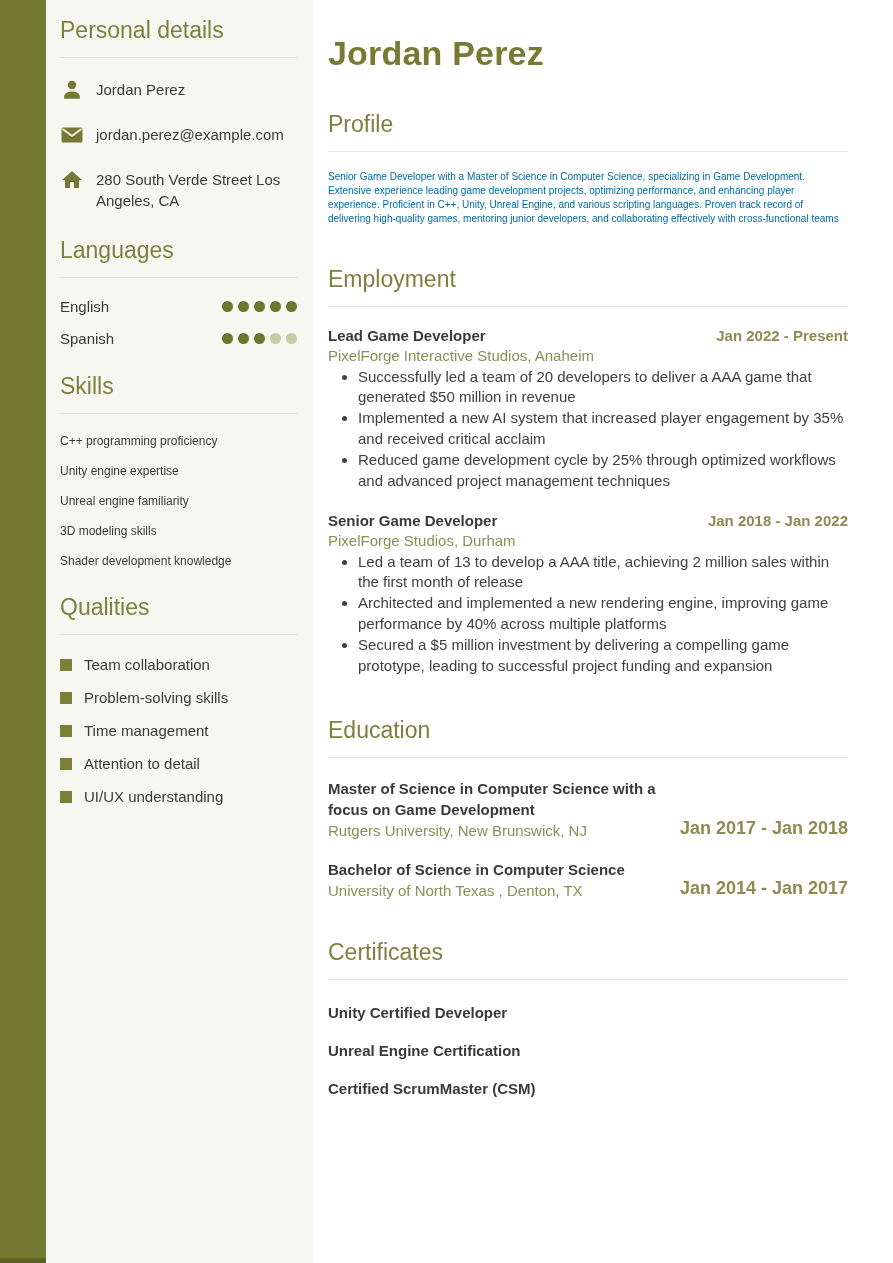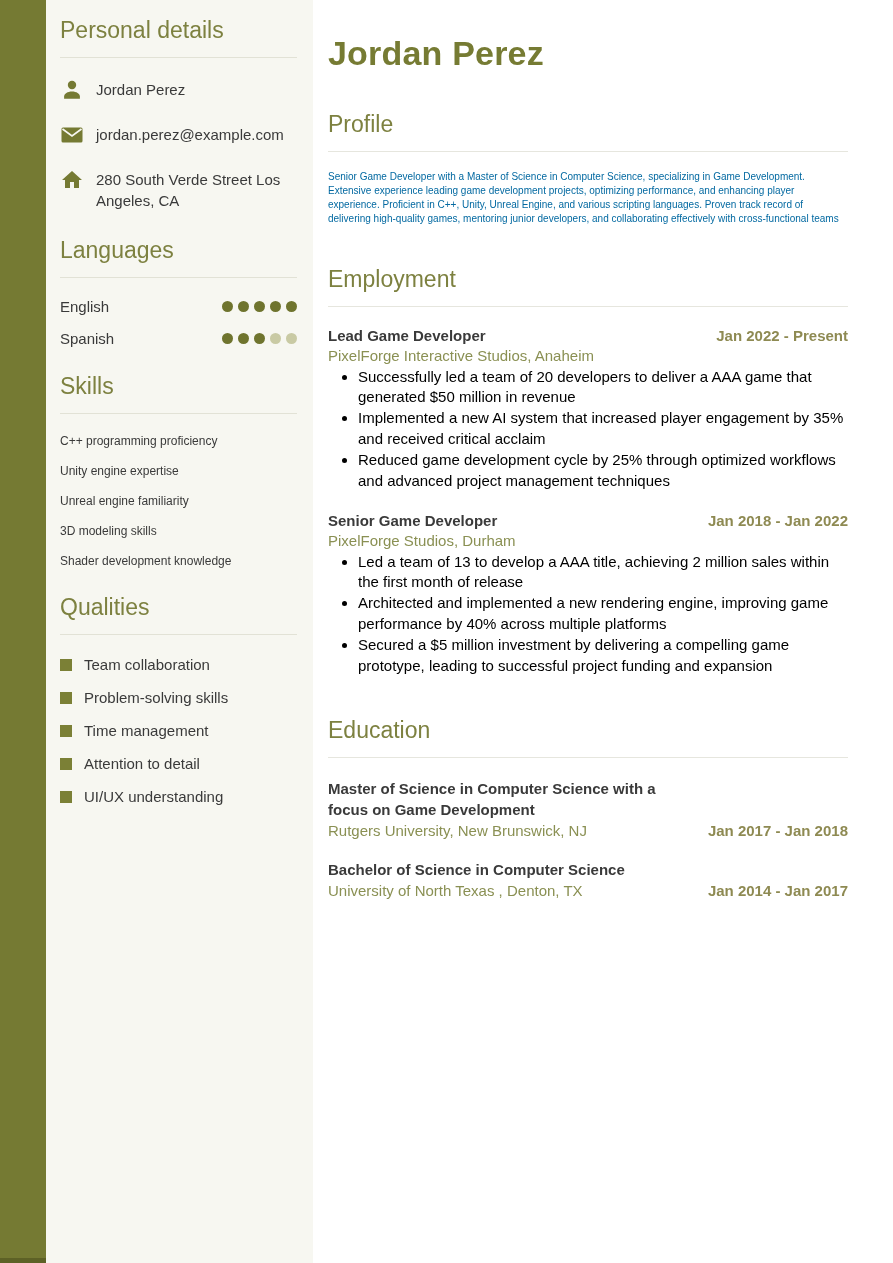--- a/index.html
+++ b/index.html
@@ -73,26 +73,26 @@
     margin:18px 0 0 0;
     font-size:10px; line-height:1.39; color:#0369a1;
     max-width:520px;
   }
   .job { margin-top:20px; }
   .job-header { display:flex; justify-content:space-between; align-items:baseline; }
   .job-role { font-size:15px; font-weight:700; color:#3a3a3a; }
   .job-dates { font-size:15px; font-weight:700; color:#8e8a52; white-space:nowrap; }
   .job-company { font-size:15px; color:#8a9053; margin-top:3px; }
   .job-bullets { margin:3px 0 0 0; padding-left:30px; }
-  .job-bullets li { font-size:15px; line-height:1.39; color:#000000; max-width:492px; }
+  .job-bullets li { font-size:15px; line-height:1.39; color:#404040; max-width:492px; }
   .edu { display:flex; justify-content:space-between; align-items:flex-end; margin-top:20px; }
   .edu-left { max-width:345px; }
   .edu-degree { font-size:15px; font-weight:700; color:#3a3a3a; line-height:1.4; }
   .edu-school { font-size:15px; color:#8a9053; margin-top:2px; }
-  .edu-dates { font-size:15px; font-weight:700; color:#8e8a52; white-space:nowrap; }
+  .edu-dates { font-size:18px; font-weight:700; color:#8e8a52; white-space:nowrap; }
   .cert-list { margin-top:24px; }
   .cert-item { font-size:15px; font-weight:700; color:#3a3a3a; margin-bottom:21px; }
 </style>
 </head>
 <body>
 
 <div class="accent-bar"></div>
 
 <aside class="sidebar">
 
@@ -271,14 +271,25 @@
         <div class="edu">
           <div class="edu-left">
             <div class="edu-degree">Bachelor of Science in Computer Science</div>
             <div class="edu-school">University of North Texas , Denton, TX</div>
           </div>
           <span class="edu-dates">Jan 2014 - Jan 2017</span>
         </div>
       </div>
   </section>
 
+  <section class="main-section">
+    <h2 class="section-heading">Certificates</h2>
+    <div class="cert-list">
+
+        <div class="cert-item">Unity Certified Developer</div>
+
+        <div class="cert-item">Unreal Engine Certification</div>
+
+        <div class="cert-item">Certified ScrumMaster (CSM)</div>
+      </div>
+  </section>
 
 </main>
 
 </body></html>

